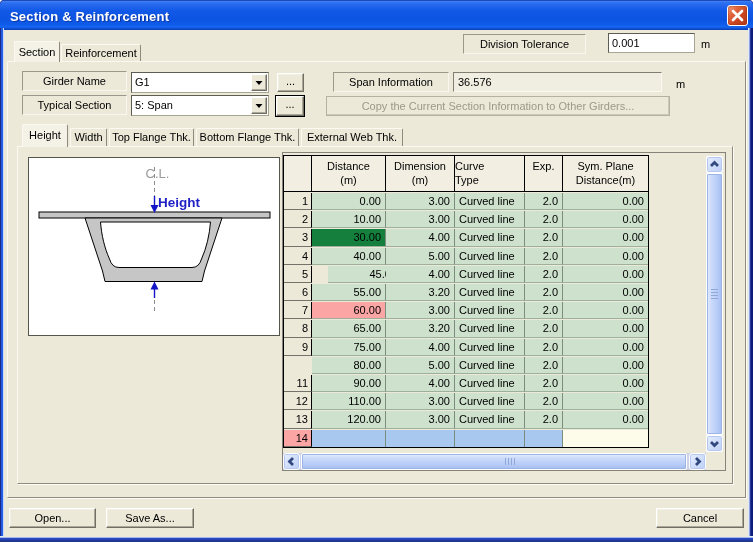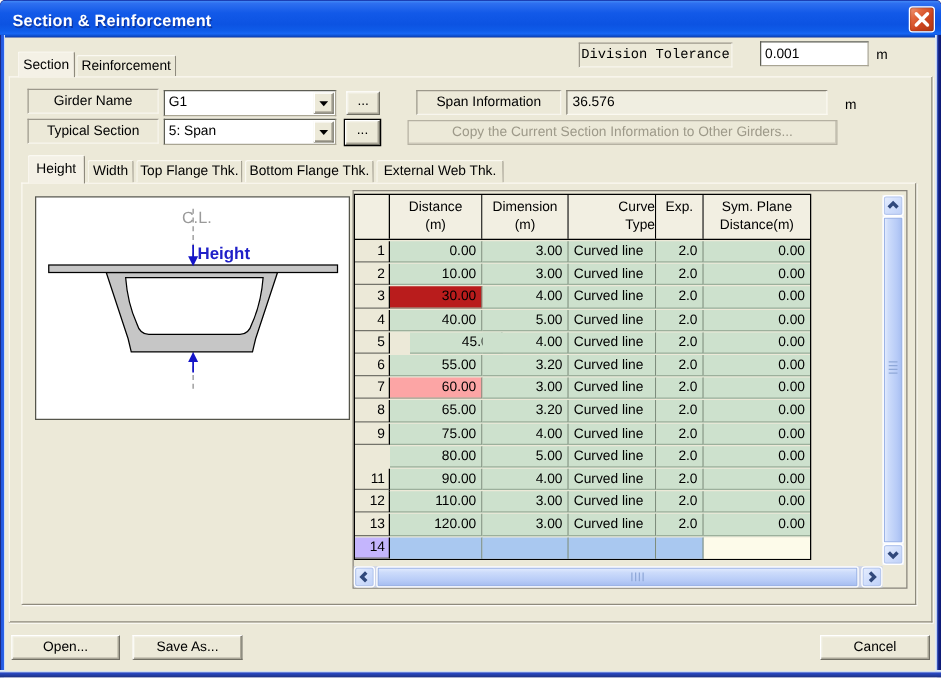--- a/index.html
+++ b/index.html
@@ -50,21 +50,21 @@
   </div>
   <div id="bl"></div>
     <div id="br"></div>
     <div id="bb"></div>
   <div id="client"></div>
 
   <div class="tabpage" style="left:7px;top:61px;width:739px;height:437px;"></div>
   <div class="tab" style="left:14px;top:41px;width:46px;height:21px;line-height:20px;z-index:3;background:#f4f1e6">Section</div>
   <div class="tab" style="left:61px;top:44px;width:80px;height:17px;line-height:16px;">Reinforcement</div>
 
-  <div class="boxlbl" style="left:463px;top:34px;width:123px;height:20px;line-height:18px;font-family:Liberation Mono, monospace;">Division Tolerance</div>
+  <div class="boxlbl" style="left:463px;top:34px;width:123px;height:20px;line-height:18px;">Division Tolerance</div>
   <div class="edit" style="left:608px;top:33px;width:87px;height:20px;line-height:18px;">0.001</div>
   <div class="lbl" style="left:701px;top:38px;">m</div>
 
   <div class="boxlbl" style="left:22px;top:71px;width:105px;height:20px;line-height:18px;">Girder Name</div>
   <div class="edit" style="left:131px;top:72px;width:138px;height:21px;line-height:19px;">G1
     <div style="position:absolute;right:1px;top:1px;width:16px;height:17px;background:#ece9d8;border:1px solid;border-color:#fff #716f64 #716f64 #fff;box-shadow:inset -1px -1px 0 #aca899;">
       <svg width="14" height="15" viewBox="0 0 14 15">
           <path d="M3.5 6 L10.5 6 L7 10 Z" fill="#000"></path>
         </svg>
       </div>
@@ -109,38 +109,38 @@
       <text x="116.5" y="20" font-size="13" fill="#9a9a9a">C.L.</text>
       <text x="129" y="49" font-size="13.5" font-weight="bold" fill="#1f1fc8">Height</text>
     </svg>
   </div>
 
   <div style="position:absolute;left:282px;top:152px;width:444px;height:319px;border:1px solid #87837a;background:#ece9d8;"></div>
   <div style="position:absolute;left:283px;top:155px;width:366px;height:293px;border:1px solid #000;background:#ece9d8;"></div>
 <div class="gc " style="left:284px;top:156px;width:28px;height:35px;background:#f2efe2;border-right:1px solid #000;text-align:center;padding-top:3px;line-height:14px;"></div>
 <div class="gc " style="left:312px;top:156px;width:74px;height:35px;background:#f2efe2;border-right:1px solid #000;text-align:center;padding-top:3px;line-height:14px;">Distance<br>(m)</div>
 <div class="gc " style="left:386px;top:156px;width:69px;height:35px;background:#f2efe2;border-right:1px solid #000;text-align:center;padding-top:3px;line-height:14px;">Dimension<br>(m)</div>
-<div class="gc " style="left:455px;top:156px;width:70px;height:35px;background:#f2efe2;border-right:1px solid #000;text-align:right;padding-top:3px;line-height:14px;">Curve<br>Type</div>
+<div class="gc " style="left:455px;top:156px;width:70px;height:35px;background:#f2efe2;border-right:1px solid #000;text-align:left;padding-top:3px;line-height:14px;">Curve<br>Type</div>
 <div class="gc " style="left:525px;top:156px;width:38px;height:35px;background:#f2efe2;border-right:1px solid #000;text-align:center;padding-top:3px;line-height:14px;">Exp.</div>
 <div class="gc " style="left:563px;top:156px;width:85px;height:35px;background:#f2efe2;text-align:center;padding-top:3px;line-height:14px;">Sym. Plane<br>Distance(m)</div>
 <div style="position:absolute;left:284px;top:191px;width:364px;height:1px;background:#000"></div>
 <div class="gc " style="left:284px;top:193.0px;width:28px;height:17.19999999999999px;background:#ece9d8;border-right:1px solid #000;border-bottom:1px solid #73736a;text-align:right;padding-right:3px;line-height:16px;">1</div>
 <div class="gc " style="left:312px;top:193.0px;width:74px;height:17.19999999999999px;background:#cde1cd;border-right:1px solid #7d8d7d;border-bottom:1px solid #9cb09c;text-align:right;padding-right:4px;line-height:16px;">0.00</div>
 <div class="gc " style="left:386px;top:193.0px;width:69px;height:17.19999999999999px;background:#cde1cd;border-right:1px solid #7d8d7d;border-bottom:1px solid #9cb09c;text-align:right;padding-right:4px;line-height:16px;">3.00</div>
 <div class="gc " style="left:455px;top:193.0px;width:70px;height:17.19999999999999px;background:#cde1cd;border-right:1px solid #7d8d7d;border-bottom:1px solid #9cb09c;text-align:left;padding-left:4px;line-height:16px;">Curved line</div>
 <div class="gc " style="left:525px;top:193.0px;width:38px;height:17.19999999999999px;background:#cde1cd;border-right:1px solid #7d8d7d;border-bottom:1px solid #9cb09c;text-align:right;padding-right:4px;line-height:16px;">2.0</div>
 <div class="gc " style="left:563px;top:193.0px;width:85px;height:17.19999999999999px;background:#cde1cd;border-bottom:1px solid #9cb09c;text-align:right;padding-right:4px;line-height:16px;">0.00</div>
 <div class="gc " style="left:284px;top:211.2px;width:28px;height:17.200000000000017px;background:#ece9d8;border-right:1px solid #000;border-bottom:1px solid #73736a;text-align:right;padding-right:3px;line-height:16px;">2</div>
 <div class="gc " style="left:312px;top:211.2px;width:74px;height:17.200000000000017px;background:#cde1cd;border-right:1px solid #7d8d7d;border-bottom:1px solid #9cb09c;text-align:right;padding-right:4px;line-height:16px;">10.00</div>
 <div class="gc " style="left:386px;top:211.2px;width:69px;height:17.200000000000017px;background:#cde1cd;border-right:1px solid #7d8d7d;border-bottom:1px solid #9cb09c;text-align:right;padding-right:4px;line-height:16px;">3.00</div>
 <div class="gc " style="left:455px;top:211.2px;width:70px;height:17.200000000000017px;background:#cde1cd;border-right:1px solid #7d8d7d;border-bottom:1px solid #9cb09c;text-align:left;padding-left:4px;line-height:16px;">Curved line</div>
 <div class="gc " style="left:525px;top:211.2px;width:38px;height:17.200000000000017px;background:#cde1cd;border-right:1px solid #7d8d7d;border-bottom:1px solid #9cb09c;text-align:right;padding-right:4px;line-height:16px;">2.0</div>
 <div class="gc " style="left:563px;top:211.2px;width:85px;height:17.200000000000017px;background:#cde1cd;border-bottom:1px solid #9cb09c;text-align:right;padding-right:4px;line-height:16px;">0.00</div>
 <div class="gc " style="left:284px;top:229.4px;width:28px;height:17.19999999999999px;background:#ece9d8;border-right:1px solid #000;border-bottom:1px solid #73736a;text-align:right;padding-right:3px;line-height:16px;">3</div>
-<div class="gc " style="left:312px;top:229.4px;width:74px;height:17.19999999999999px;background:#b91c1c;border-right:1px solid #7d8d7d;border-bottom:1px solid #9cb09c;text-align:right;padding-right:4px;line-height:16px;">30.00</div>
+<div class="gc " style="left:312px;top:229.4px;width:74px;height:17.19999999999999px;background:#15803d;border-right:1px solid #7d8d7d;border-bottom:1px solid #9cb09c;text-align:right;padding-right:4px;line-height:16px;">30.00</div>
 <div class="gc " style="left:386px;top:229.4px;width:69px;height:17.19999999999999px;background:#cde1cd;border-right:1px solid #7d8d7d;border-bottom:1px solid #9cb09c;text-align:right;padding-right:4px;line-height:16px;">4.00</div>
 <div class="gc " style="left:455px;top:229.4px;width:70px;height:17.19999999999999px;background:#cde1cd;border-right:1px solid #7d8d7d;border-bottom:1px solid #9cb09c;text-align:left;padding-left:4px;line-height:16px;">Curved line</div>
 <div class="gc " style="left:525px;top:229.4px;width:38px;height:17.19999999999999px;background:#cde1cd;border-right:1px solid #7d8d7d;border-bottom:1px solid #9cb09c;text-align:right;padding-right:4px;line-height:16px;">2.0</div>
 <div class="gc " style="left:563px;top:229.4px;width:85px;height:17.19999999999999px;background:#cde1cd;border-bottom:1px solid #9cb09c;text-align:right;padding-right:4px;line-height:16px;">0.00</div>
 <div class="gc " style="left:284px;top:247.6px;width:28px;height:17.200000000000017px;background:#ece9d8;border-right:1px solid #000;border-bottom:1px solid #73736a;text-align:right;padding-right:3px;line-height:16px;">4</div>
 <div class="gc " style="left:312px;top:247.6px;width:74px;height:17.200000000000017px;background:#cde1cd;border-right:1px solid #7d8d7d;border-bottom:1px solid #9cb09c;text-align:right;padding-right:4px;line-height:16px;">40.00</div>
 <div class="gc " style="left:386px;top:247.6px;width:69px;height:17.200000000000017px;background:#cde1cd;border-right:1px solid #7d8d7d;border-bottom:1px solid #9cb09c;text-align:right;padding-right:4px;line-height:16px;">5.00</div>
 <div class="gc " style="left:455px;top:247.6px;width:70px;height:17.200000000000017px;background:#cde1cd;border-right:1px solid #7d8d7d;border-bottom:1px solid #9cb09c;text-align:left;padding-left:4px;line-height:16px;">Curved line</div>
 <div class="gc " style="left:525px;top:247.6px;width:38px;height:17.200000000000017px;background:#cde1cd;border-right:1px solid #7d8d7d;border-bottom:1px solid #9cb09c;text-align:right;padding-right:4px;line-height:16px;">2.0</div>
 <div class="gc " style="left:563px;top:247.6px;width:85px;height:17.200000000000017px;background:#cde1cd;border-bottom:1px solid #9cb09c;text-align:right;padding-right:4px;line-height:16px;">0.00</div>
@@ -191,21 +191,21 @@
 <div class="gc " style="left:386px;top:393.2px;width:69px;height:17.19999999999999px;background:#cde1cd;border-right:1px solid #7d8d7d;border-bottom:1px solid #9cb09c;text-align:right;padding-right:4px;line-height:16px;">3.00</div>
 <div class="gc " style="left:455px;top:393.2px;width:70px;height:17.19999999999999px;background:#cde1cd;border-right:1px solid #7d8d7d;border-bottom:1px solid #9cb09c;text-align:left;padding-left:4px;line-height:16px;">Curved line</div>
 <div class="gc " style="left:525px;top:393.2px;width:38px;height:17.19999999999999px;background:#cde1cd;border-right:1px solid #7d8d7d;border-bottom:1px solid #9cb09c;text-align:right;padding-right:4px;line-height:16px;">2.0</div>
 <div class="gc " style="left:563px;top:393.2px;width:85px;height:17.19999999999999px;background:#cde1cd;border-bottom:1px solid #9cb09c;text-align:right;padding-right:4px;line-height:16px;">0.00</div>
 <div class="gc " style="left:284px;top:411.4px;width:28px;height:17.200000000000045px;background:#ece9d8;border-right:1px solid #000;border-bottom:1px solid #73736a;text-align:right;padding-right:3px;line-height:16px;">13</div>
 <div class="gc " style="left:312px;top:411.4px;width:74px;height:17.200000000000045px;background:#cde1cd;border-right:1px solid #7d8d7d;border-bottom:1px solid #9cb09c;text-align:right;padding-right:4px;line-height:16px;">120.00</div>
 <div class="gc " style="left:386px;top:411.4px;width:69px;height:17.200000000000045px;background:#cde1cd;border-right:1px solid #7d8d7d;border-bottom:1px solid #9cb09c;text-align:right;padding-right:4px;line-height:16px;">3.00</div>
 <div class="gc " style="left:455px;top:411.4px;width:70px;height:17.200000000000045px;background:#cde1cd;border-right:1px solid #7d8d7d;border-bottom:1px solid #9cb09c;text-align:left;padding-left:4px;line-height:16px;">Curved line</div>
 <div class="gc " style="left:525px;top:411.4px;width:38px;height:17.200000000000045px;background:#cde1cd;border-right:1px solid #7d8d7d;border-bottom:1px solid #9cb09c;text-align:right;padding-right:4px;line-height:16px;">2.0</div>
 <div class="gc " style="left:563px;top:411.4px;width:85px;height:17.200000000000045px;background:#cde1cd;border-bottom:1px solid #9cb09c;text-align:right;padding-right:4px;line-height:16px;">0.00</div>
-<div class="gc " style="left:284px;top:429.6px;width:28px;height:17.199999999999932px;background:#c4b5fd;border-right:1px solid #000;border-bottom:1px solid #73736a;text-align:right;padding-right:3px;line-height:16px;">14</div>
+<div class="gc " style="left:284px;top:429.6px;width:28px;height:17.199999999999932px;background:#fca5a5;border-right:1px solid #000;border-bottom:1px solid #73736a;text-align:right;padding-right:3px;line-height:16px;">14</div>
 <div class="gc " style="left:312px;top:429.6px;width:74px;height:17.199999999999932px;background:#a9c8f0;border-right:1px solid #7d8d7d;"></div>
 <div class="gc " style="left:386px;top:429.6px;width:69px;height:17.199999999999932px;background:#a9c8f0;border-right:1px solid #7d8d7d;"></div>
 <div class="gc " style="left:455px;top:429.6px;width:70px;height:17.199999999999932px;background:#a9c8f0;border-right:1px solid #7d8d7d;"></div>
 <div class="gc " style="left:525px;top:429.6px;width:38px;height:17.199999999999932px;background:#a9c8f0;border-right:1px solid #7d8d7d;"></div>
 <div class="gc " style="left:563px;top:429.6px;width:85px;height:17.199999999999932px;background:#fdfbea;"></div>
 
   <div style="position:absolute;left:706px;top:156px;width:17px;height:296px;background:#f0f3fa;"></div>
   <div class="sbtn" style="left:706px;top:156px;width:17px;height:17px;">
     <svg width="15" height="15" viewBox="0 0 15 15">
         <path d="M4 9 L7.5 5.5 L11 9" stroke="#31497c" stroke-width="2.8" fill="none"></path>

